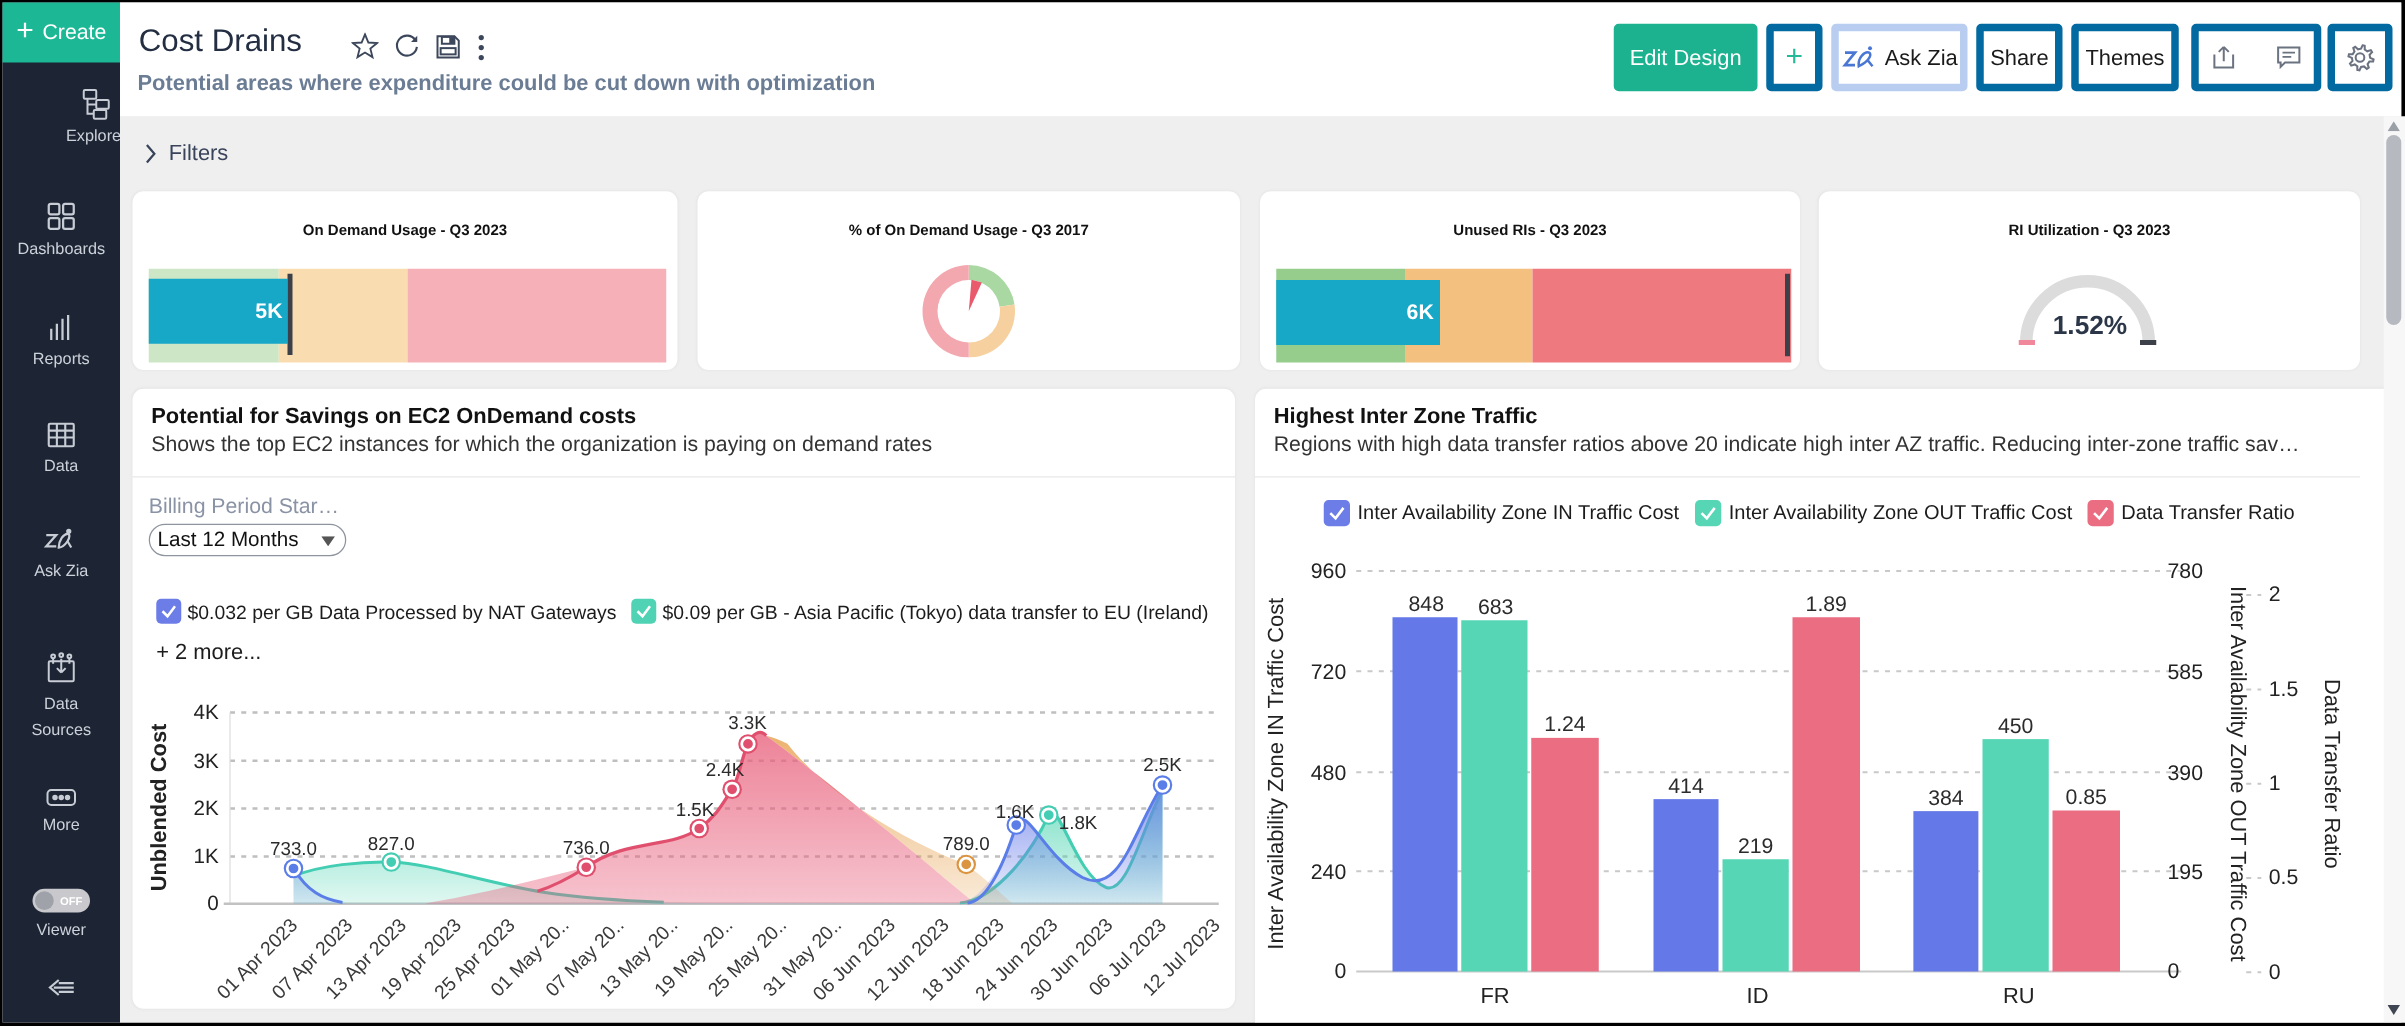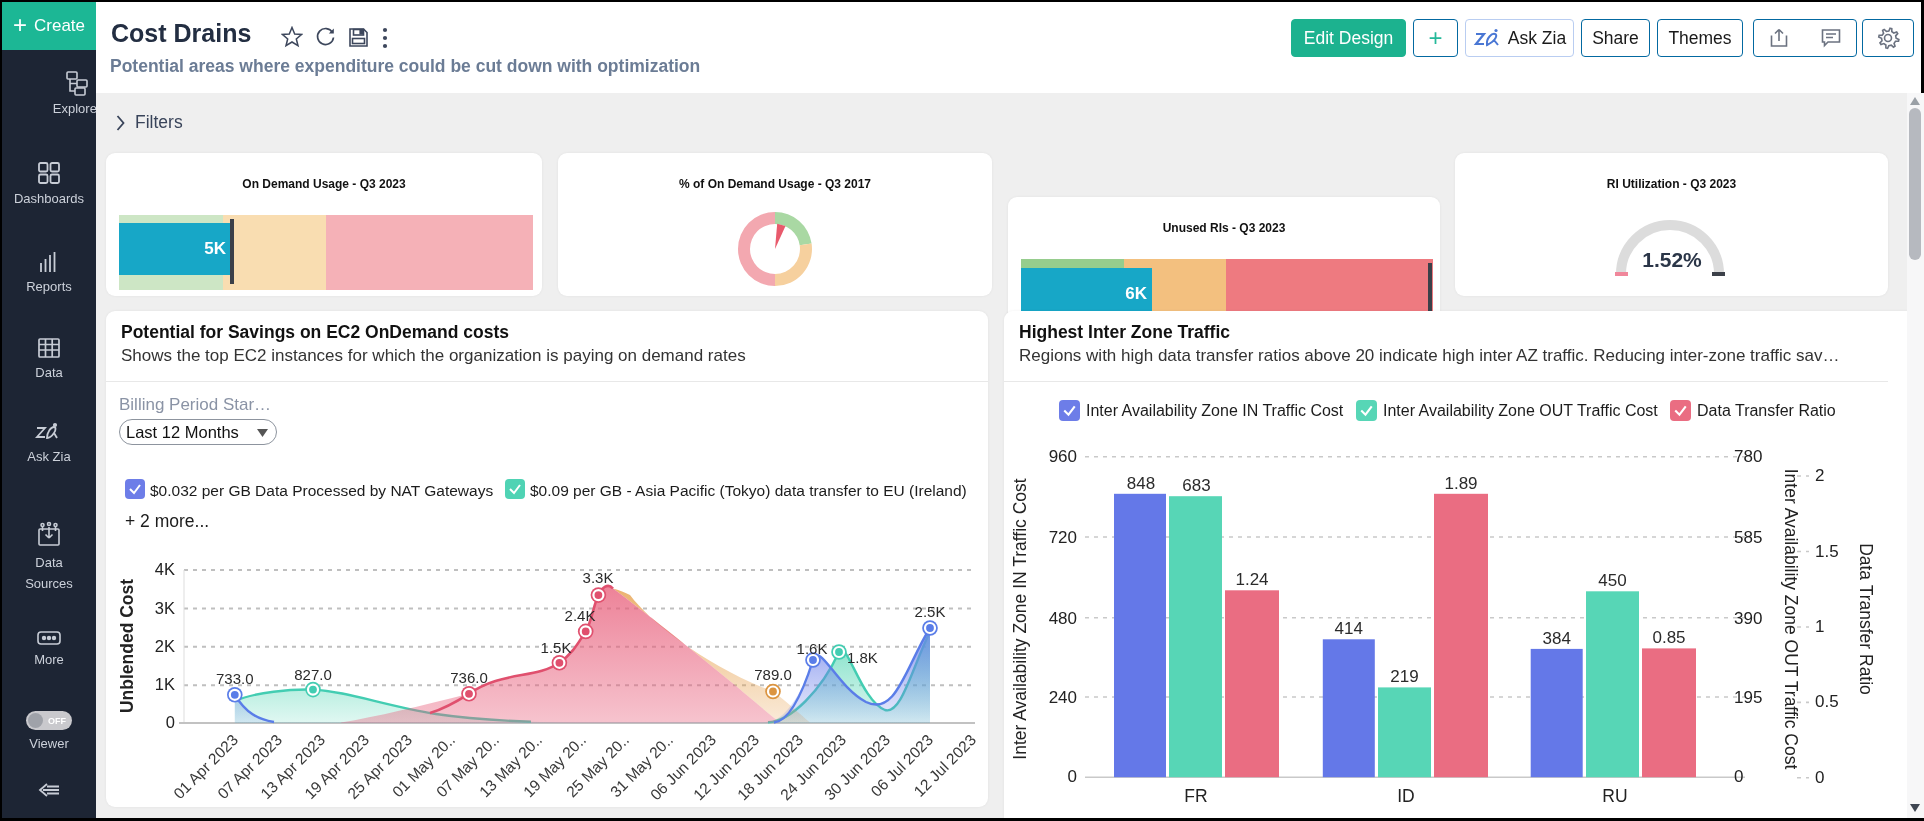--- a/index.html
+++ b/index.html
@@ -7,23 +7,23 @@
 body { font-family:"Liberation Sans", sans-serif; background:#000; }
 .page { position:absolute; left:2px; top:2px; width:1919px; height:816px; background:#efefef; }
 .abs { position:absolute; }
 
 .sidebar { position:absolute; left:0; top:0; width:94px; height:816px; background:#1d2534; }
 .create { position:absolute; left:0; top:0; width:94px; height:48px; background:#1cb795; color:#fff; font-size:17px; display:flex; align-items:center; justify-content:center; }
 .sideitem { position:absolute; width:94px; text-align:center; color:#ccd1da; font-size:13px; line-height:1.45; }
 .sideitem svg { display:block; margin:0 auto 4px auto; }
 
 .header { position:absolute; left:94px; top:0; width:1825px; height:91px; background:#fff; }
-.title { position:absolute; left:15px; top:17px; font-size:25px; font-weight:bold; color:#232e42; }
+.title { position:absolute; left:15px; top:17px; font-size:25px; font-weight:normal; color:#232e42; }
 .subtitle { position:absolute; left:14px; top:54px; font-size:17.5px; color:#6b7c95;font-weight:bold; }
-.hbtn { position:absolute; top:17px; height:38px; border:1px solid #0369a1; border-radius:4px; background:#fff; font-size:17.5px; color:#1a1a1a; display:flex; align-items:center; justify-content:center; }
+.hbtn { position:absolute; top:17px; height:54px; border:6px solid #0369a1; border-radius:4px; background:#fff; font-size:17.5px; color:#1a1a1a; display:flex; align-items:center; justify-content:center; }
 
 .content { position:absolute; left:94px; top:91px; width:1811px; height:725px; background:#efefef; }
 .card { position:absolute; background:#fff; border-radius:9px; box-shadow:0 0 3px rgba(0,0,0,0.06); }
 .cardtitle { position:absolute; width:100%; text-align:center; top:24px; font-size:12px; font-weight:bold; color:#111; }
 .paneltitle { font-size:17.5px; font-weight:bold; color:#111; }
 .panelsub { font-size:17px; color:#333; margin-top:3px; }
 
 .sbtrack { position:absolute; left:1811px; top:0px; width:17px; height:725px; background:#f7f7f8; }
 </style>
 </head>
@@ -175,21 +175,21 @@
       <div class="cardtitle">% of On Demand Usage - Q3 2017</div>
       <svg class="abs" style="left:177px; top:53px;" width="80" height="80" viewBox="0 0 80 80">
         <g transform="translate(40,43)">
           <path d="M0 -37 A37 37 0 0 1 36.6 -5.4 L24.7 -3.65 A25 25 0 0 0 0 -25 Z" fill="#a9d8a3"></path>
           <path d="M36.6 -5.4 A37 37 0 0 1 0 37 L0 25 A25 25 0 0 0 24.7 -3.65 Z" fill="#f6d09e"></path>
           <path d="M0 37 A37 37 0 0 1 0 -37 L0 -25 A25 25 0 0 0 0 25 Z" fill="#f3a8b0"></path>
           <path d="M0 0 L2.2 -25.2 L10.5 -23 Z" fill="#e85a6c"></path>
         </g>
       </svg>
     </div>
-    <div class="card" id="c3" style="left:912px; top:60px; width:432px; height:143px;margin-top:44px;">
+    <div class="card" id="c3" style="left:912px; top:60px; width:432px; height:143px;">
       <div class="cardtitle">Unused RIs - Q3 2023</div>
       <div class="abs" style="left:13px; top:62px; width:412px; height:75px;">
         <div class="abs" style="left:0; top:0; width:103px; height:75px; background:#96cd8d;"></div>
         <div class="abs" style="left:103px; top:0; width:102px; height:75px; background:#f3c07f;"></div>
         <div class="abs" style="left:205px; top:0; width:207px; height:75px; background:#ee7a80;"></div>
         <div class="abs" style="left:0; top:9px; width:131px; height:52px; background:#17a7c7; color:#fff; font-size:17px; font-weight:bold; text-align:right; line-height:52px; padding-right:5px;">6K</div>
         <div class="abs" style="left:407px; top:4px; width:4px; height:66px; background:#3c4049;"></div>
       </div>
     </div>
     <div class="card" id="c4" style="left:1359px; top:60px; width:433px; height:143px;">

